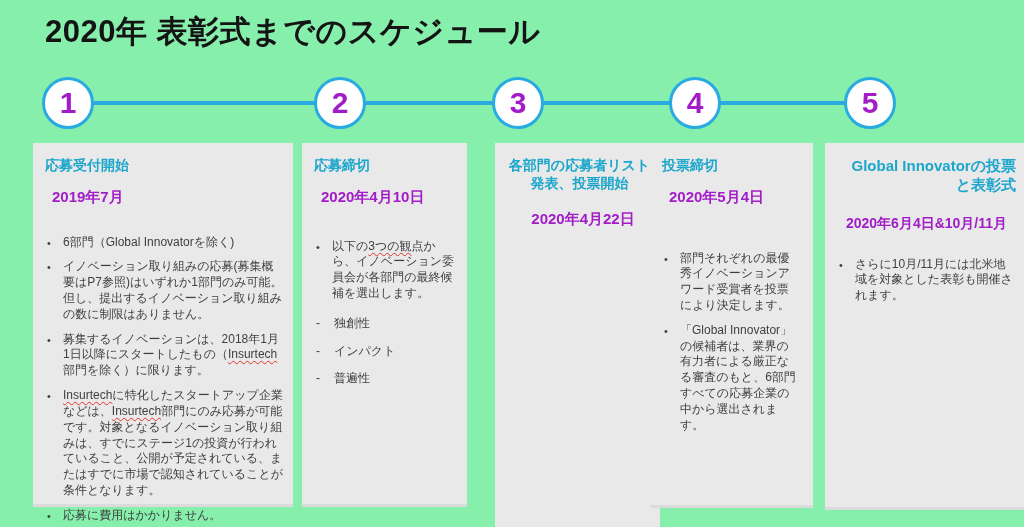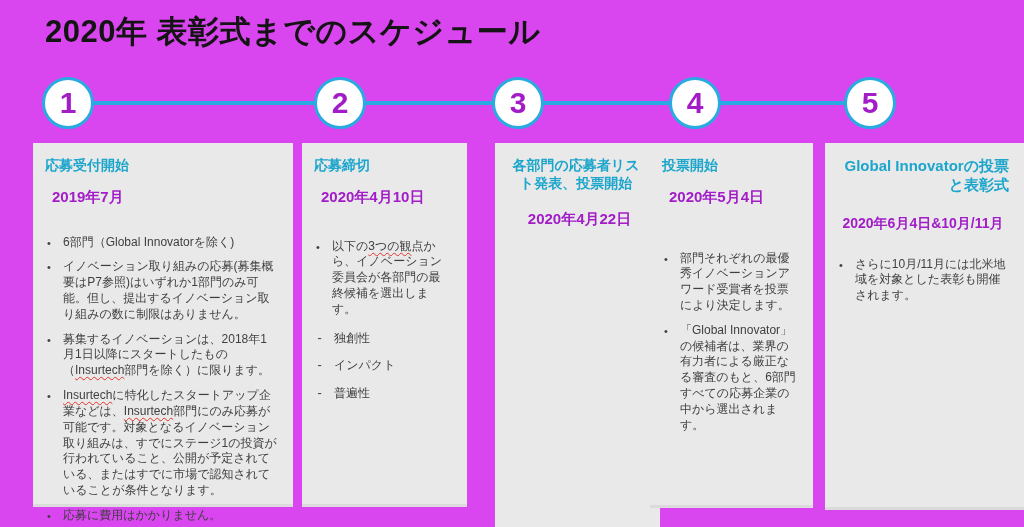--- a/index.html
+++ b/index.html
@@ -1,21 +1,21 @@
 <!DOCTYPE html>
 <html><head>
 <meta charset="utf-8">
 <style>
   html,body{margin:0;padding:0;background:#ffffff;}
   body{
     width:1024px;height:527px;position:relative;overflow:hidden;
     font-family:"Liberation Sans","DejaVu Sans",sans-serif;
     -webkit-font-smoothing:antialiased;
   }
-  .slide{position:absolute;inset:0;background:#d946ef;}
+  .slide{position:absolute;inset:0;background:#86efac;}
 
   
   .title{
     position:absolute;left:45px;top:11px;margin:0;
     font-size:31px;font-weight:800;color:#141414;letter-spacing:0.5px;
     white-space:nowrap;
   }
 
   
   .timeline{position:absolute;left:0;top:77px;width:1024px;height:54px;}
@@ -31,21 +31,21 @@
   .tl-circle span{
     font-size:30px;font-weight:800;color:#A21CC8;line-height:1;
     font-family:"Liberation Sans",sans-serif;
   }
   .pos1{left:42px}.pos2{left:314px}.pos3{left:492px}.pos4{left:669px}.pos5{left:844px}
 
   
   .col{
     position:absolute;top:143px;background:#E9E9E9;
     border-bottom:3px solid #DBDBDB;box-sizing:border-box;
-    padding:10px 15px 0 12px;
+    padding:10px 8px 0 12px;
   }
   .col1{left:33px;width:260px;height:364px;}
   .col2{left:302px;width:165px;height:364px;}
   .col3{left:495px;width:165px;height:417px;text-align:center;}
   .col4{left:650px;width:163px;height:365px;padding-right:14px;}
   .col5{left:825px;width:199px;height:367px;}
 
   .col-header{
     margin:4px 0 13px 0;font-size:14px;font-weight:700;color:#1CA6CC;
     line-height:1.25;
@@ -65,21 +65,21 @@
     line-height:1.32;
   }
   ul.bullets li{
     position:relative;padding-left:18px;margin-bottom:9px;
   }
   ul.bullets li::before{
     content:"\2022";position:absolute;left:2px;top:1px;font-size:11px;color:#3F3F3F;
   }
   ul.dashes{margin-top:14px;}
   ul.dashes li{
-    position:relative;padding-left:20px;margin-bottom:12px;font-family:Liberation Mono, monospace;
+    position:relative;padding-left:20px;margin-bottom:12px;
   }
   ul.dashes li::before{
     content:"-";position:absolute;left:2px;top:0;color:#3F3F3F;
   }
   u.sq{
     text-decoration:underline;
     text-decoration-style:wavy;
     text-decoration-color:#E0342F;
     text-decoration-thickness:1px;
     text-underline-offset:2px;
@@ -135,21 +135,21 @@
         <li>普遍性</li>
       </ul>
   </section>
 
   <section class="col col3">
     <h2 class="col-header">各部門の応募者リスト発表、投票開始</h2>
     <div class="col-date">2020年4月22日</div>
   </section>
 
   <section class="col col4">
-    <h2 class="col-header">投票開始</h2>
+    <h2 class="col-header">投票締切</h2>
     <div class="col-date">2020年5月4日</div>
     <ul class="bullets">
         <li>部門それぞれの最優秀イノベーションアワード受賞者を投票により決定します。</li>
         <li>「Global Innovator」の候補者は、業界の有力者による厳正なる審査のもと、6部門すべての応募企業の中から選出されます。</li>
       </ul>
   </section>
 
   <section class="col col5">
     <h2 class="col-header">Global Innovatorの投票と表彰式</h2>
     <div class="col-date">2020年6月4日&amp;10月/11月</div>

